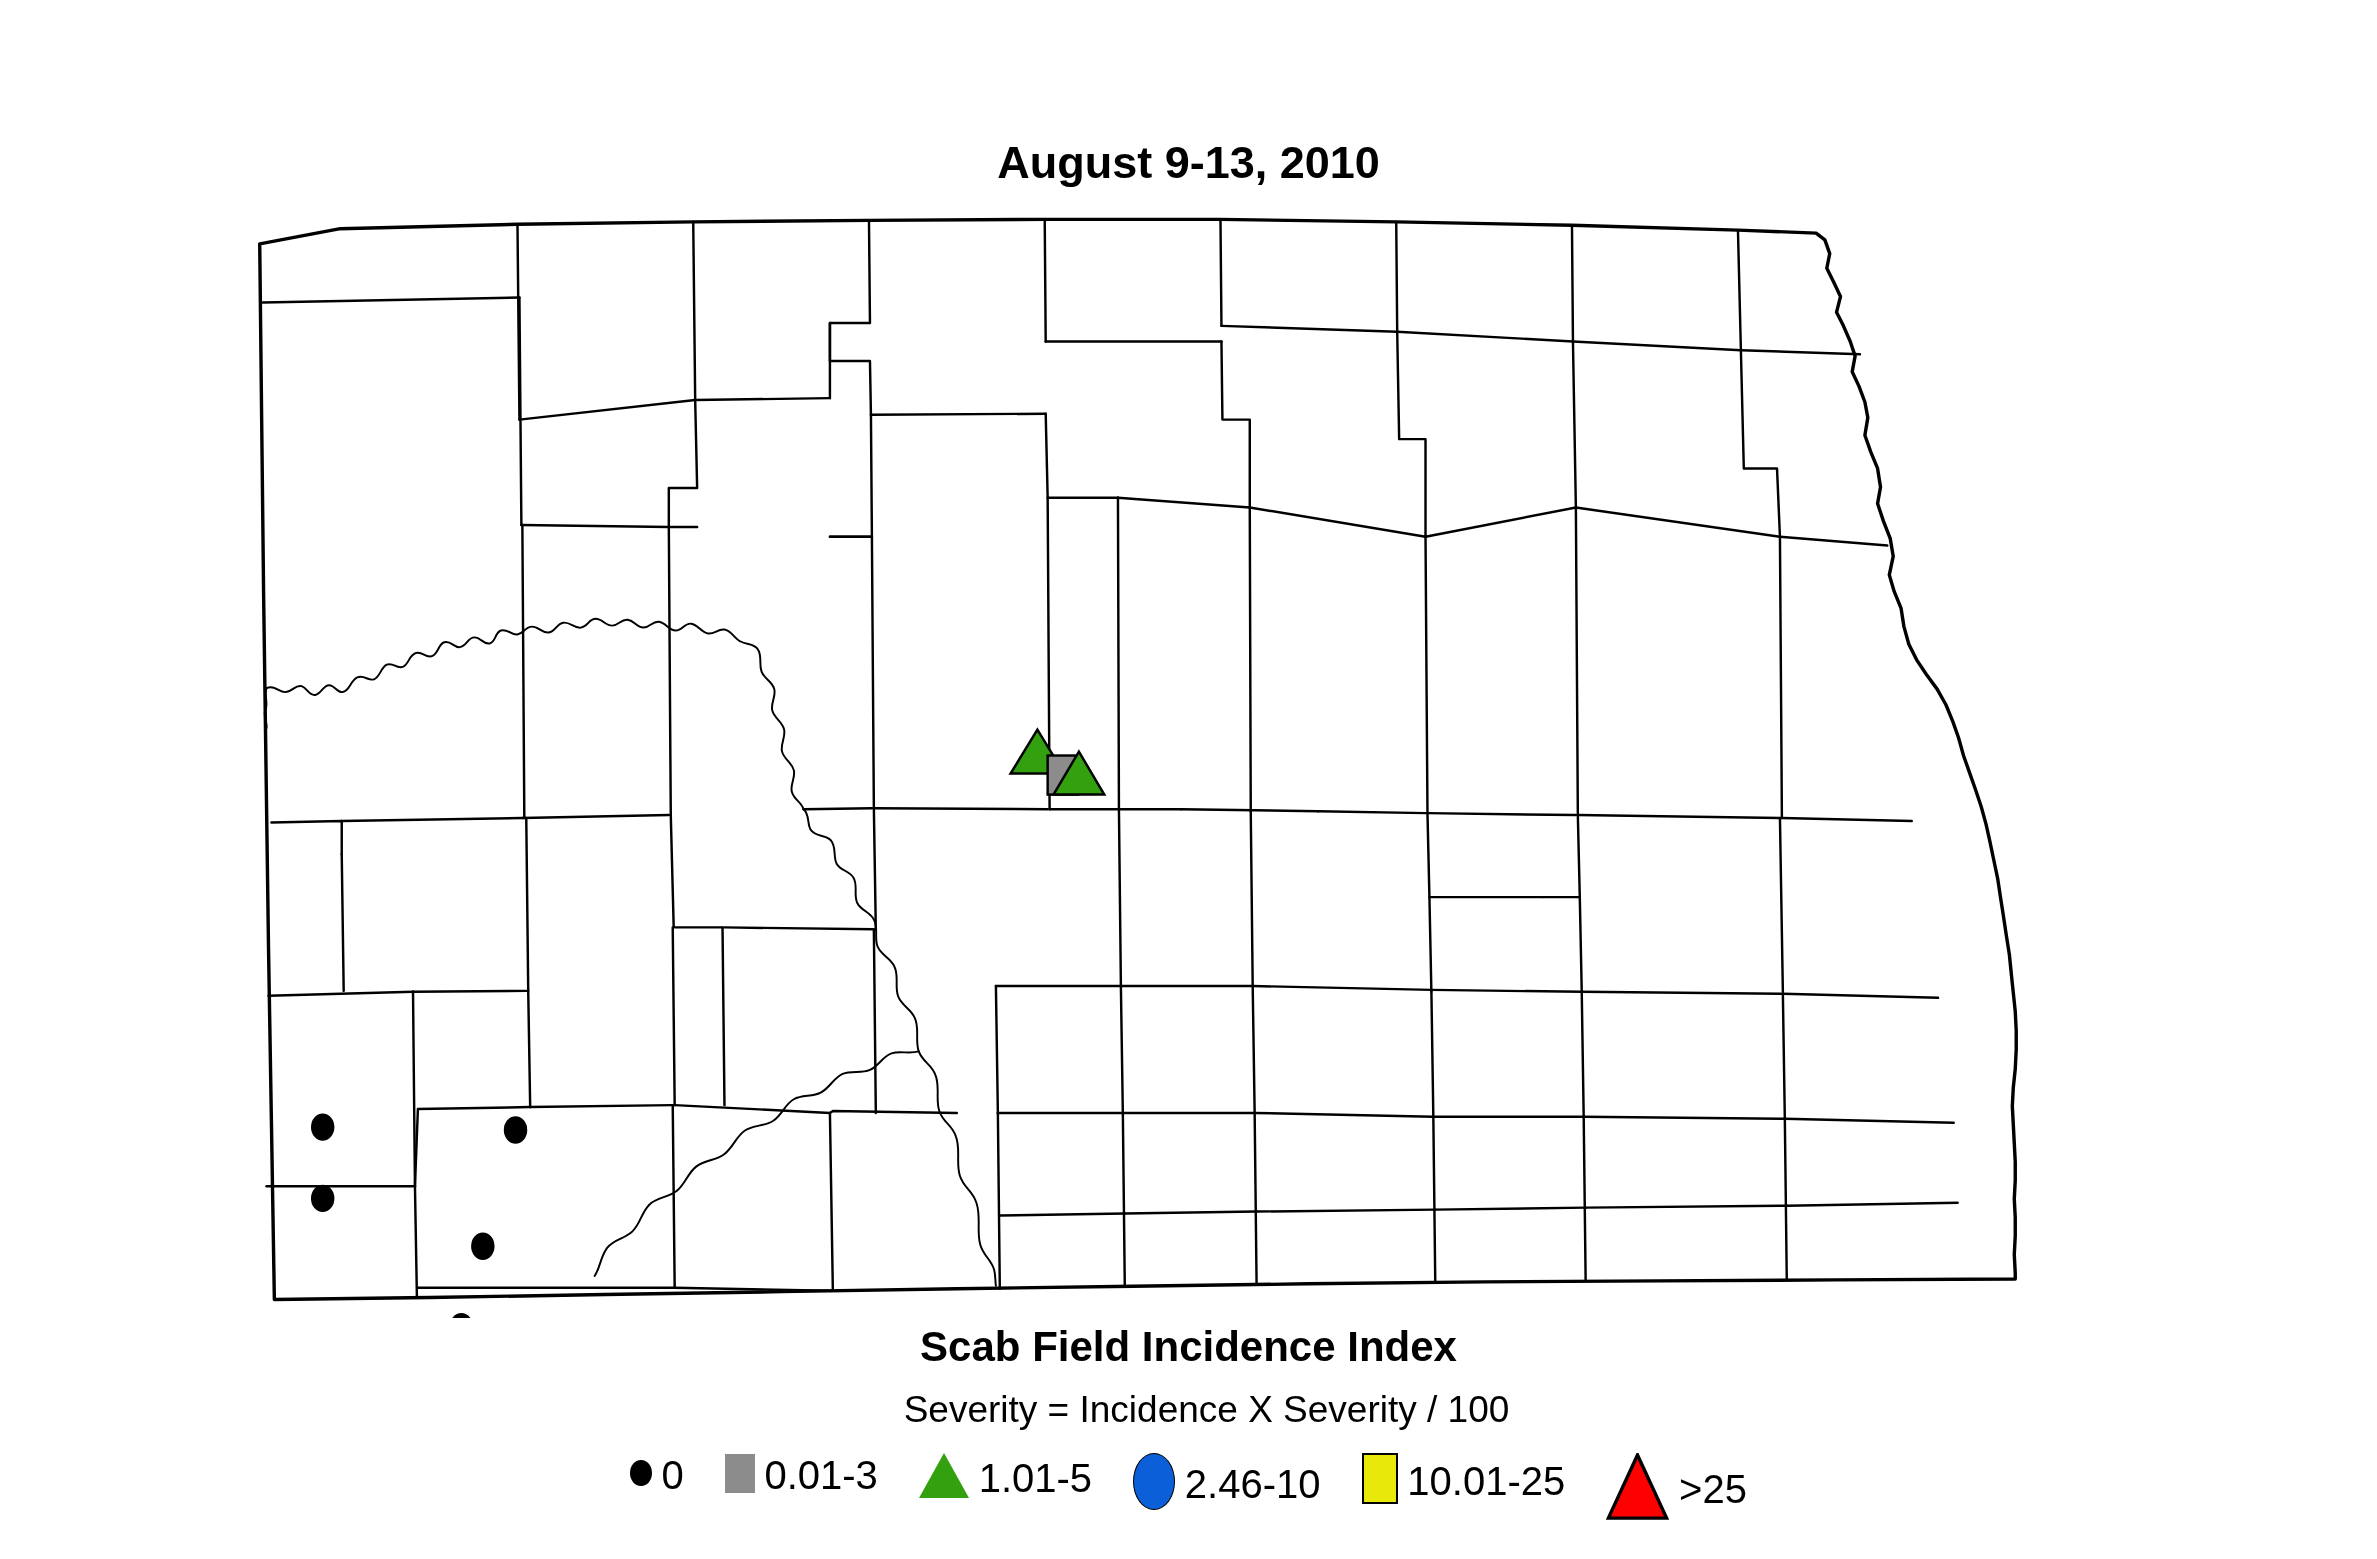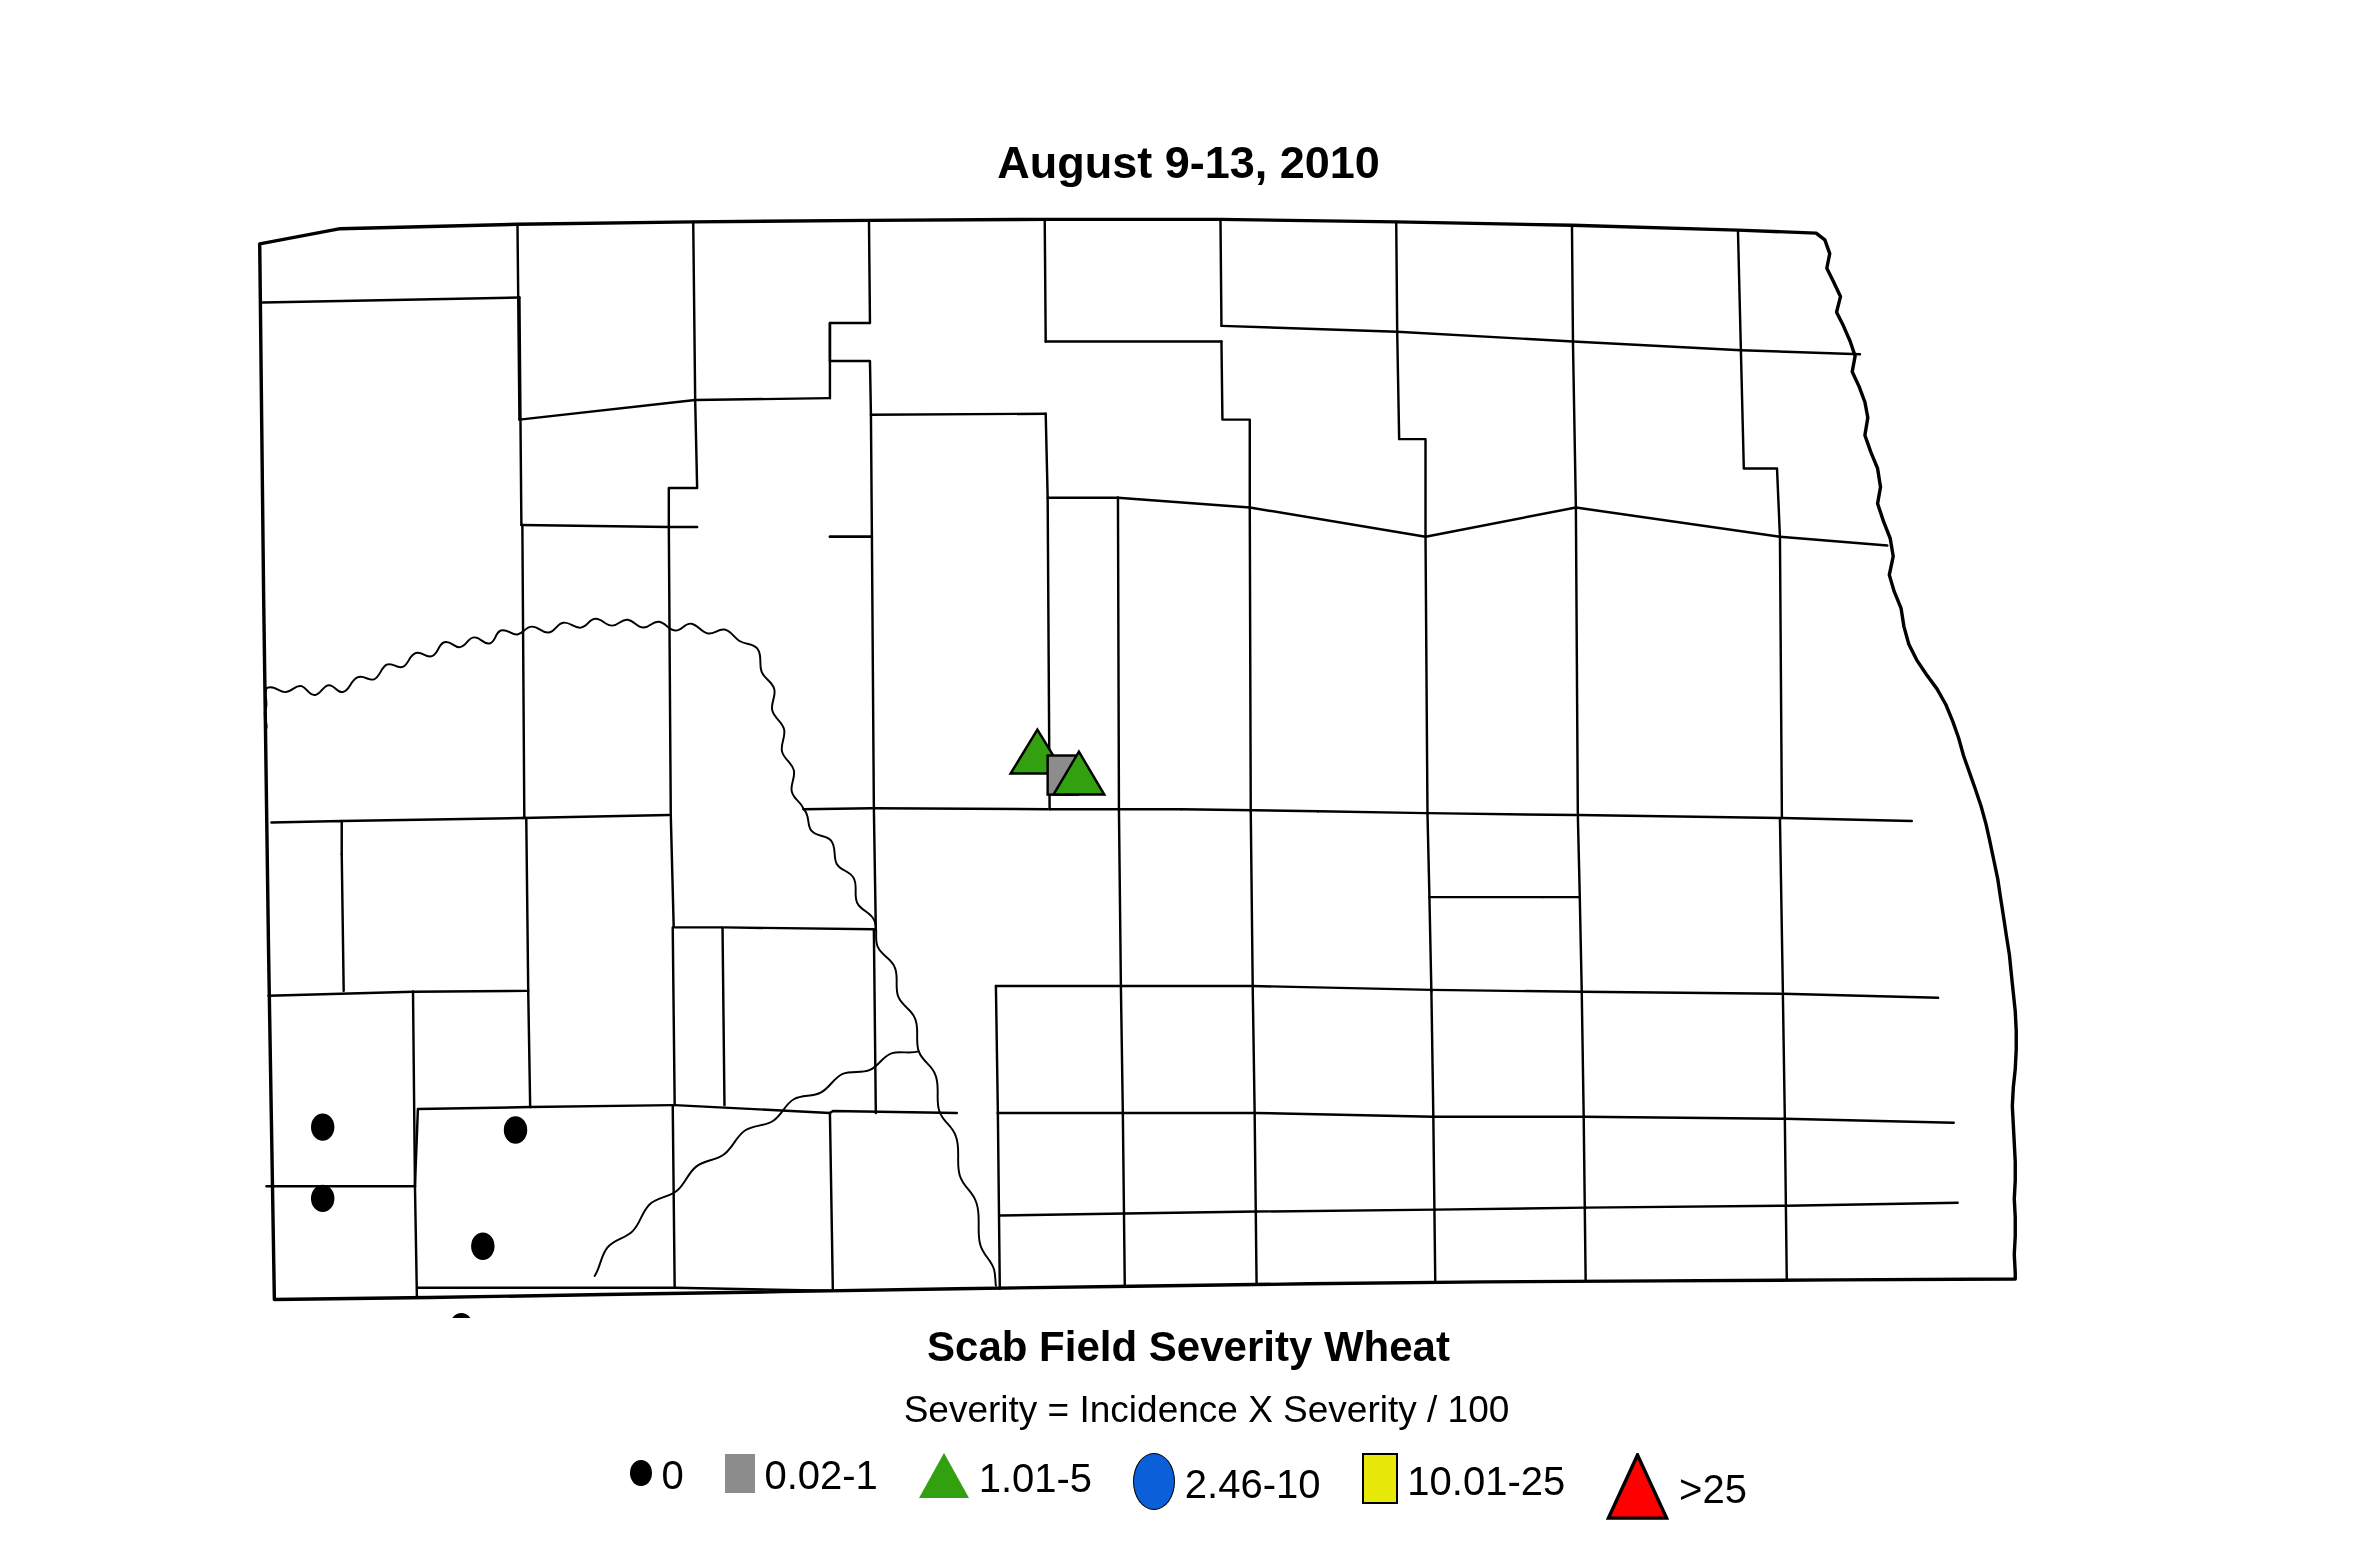--- a/index.html
+++ b/index.html
@@ -305,37 +305,37 @@
 
         <ellipse cx="661" cy="1909" rx="24" ry="28" fill="#000000"></ellipse>
         <ellipse cx="661" cy="2055" rx="24" ry="28" fill="#000000"></ellipse>
         <ellipse cx="1056" cy="1915" rx="24" ry="28" fill="#000000"></ellipse>
         <ellipse cx="989" cy="2153" rx="24" ry="28" fill="#000000"></ellipse>
         <ellipse cx="945" cy="2318" rx="24" ry="28" fill="#000000"></ellipse>
       </g>
     </svg>
   </div>
 
-  <div class="legend-title">Scab Field Severity Wheat</div>
+  <div class="legend-title">Scab Field Incidence Index</div>
   <div class="legend-formula">Severity = Incidence X Severity / 100</div>
 
   <div id="legend-row">
 
     <div class="legend-item">
       <span class="sw">
           <span class="sw-circle-dot"></span>
         </span>
       <span class="lbl">0</span>
     </div>
 
     <div class="legend-item">
       <span class="sw">
           <span class="sw-square-gray"></span>
         </span>
-      <span class="lbl">0.02-1</span>
+      <span class="lbl">0.01-3</span>
     </div>
 
     <div class="legend-item">
       <span class="sw">
           <span class="sw-tri-green"></span>
         </span>
       <span class="lbl">1.01-5</span>
     </div>
 
     <div class="legend-item">

